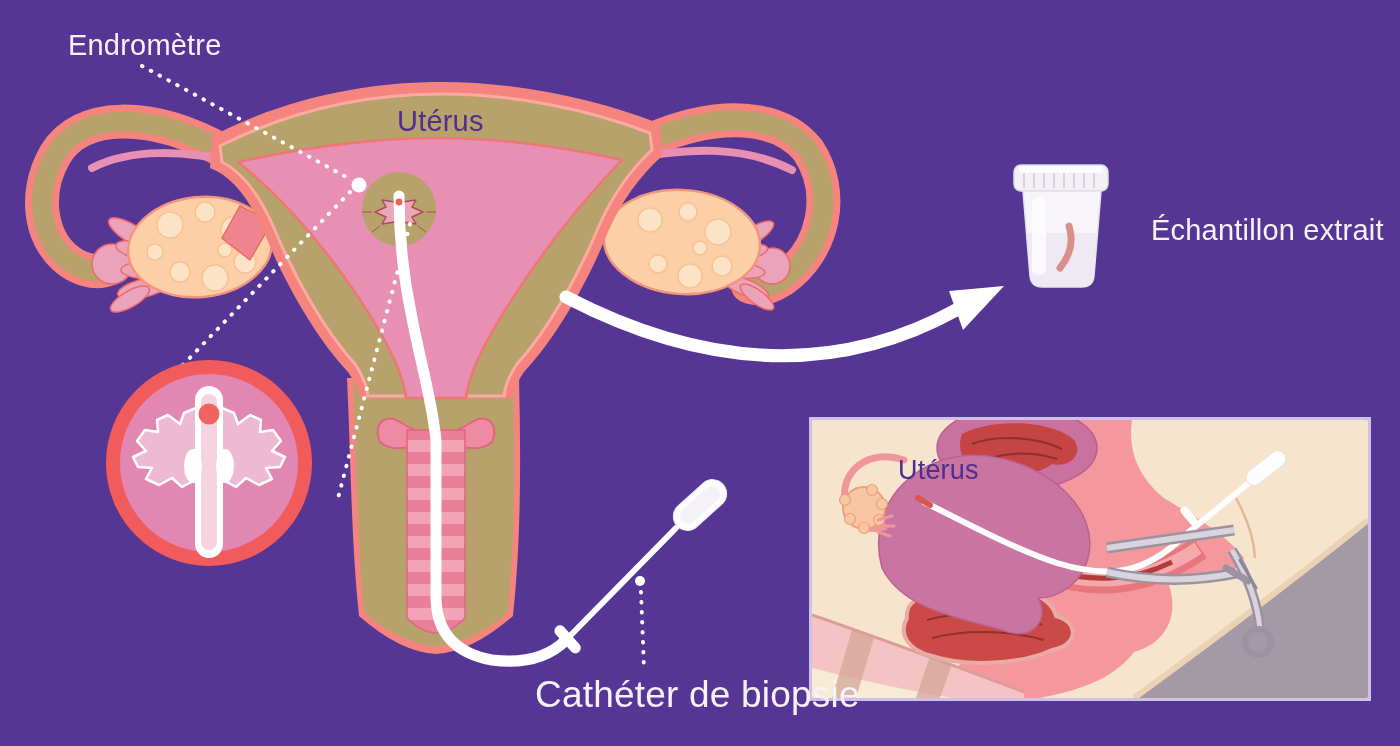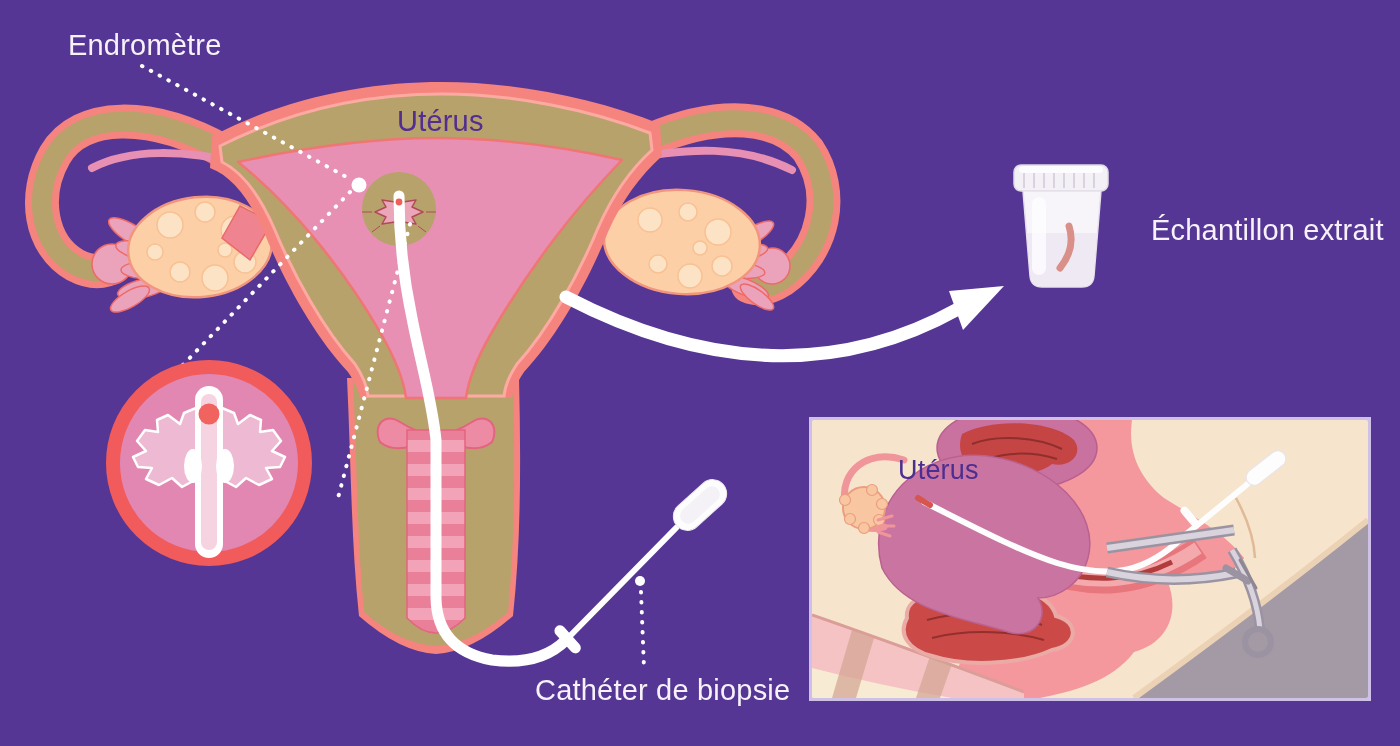--- a/index.html
+++ b/index.html
@@ -9,21 +9,21 @@
     font-family:Liberation Sans, sans-serif;
   }
   #artwork{position:absolute;left:0;top:0;}
   .lbl{position:absolute;white-space:nowrap;letter-spacing:.2px;}
   .lbl-light{color:#f7f2fa;}
   .lbl-purple{color:#532d90;}
   .lbl-purple-inset{color:#4b2e91;}
   #endometrium-label{left:68px;top:29px;font-size:29px;}
   #uterus-label{left:397px;top:105px;font-size:29px;}
   #sample-label{left:1123px;top:214px;font-size:29px;margin-left:28px;}
-  #catheter-label{left:535px;top:674px;font-size:29px;}
+  #catheter-label{left:535px;top:674px;font-size:37px;}
   #inset-uterus-label{left:898px;top:455px;font-size:27px;}
 </style>
 </head>
 <body>
 
 <div id="canvas">
 
 <svg id="artwork" width="1400" height="746" viewBox="0 0 1400 746">
   <defs>
     <pattern id="canalStripes" x="0" y="428" width="58" height="24" patternUnits="userSpaceOnUse">

